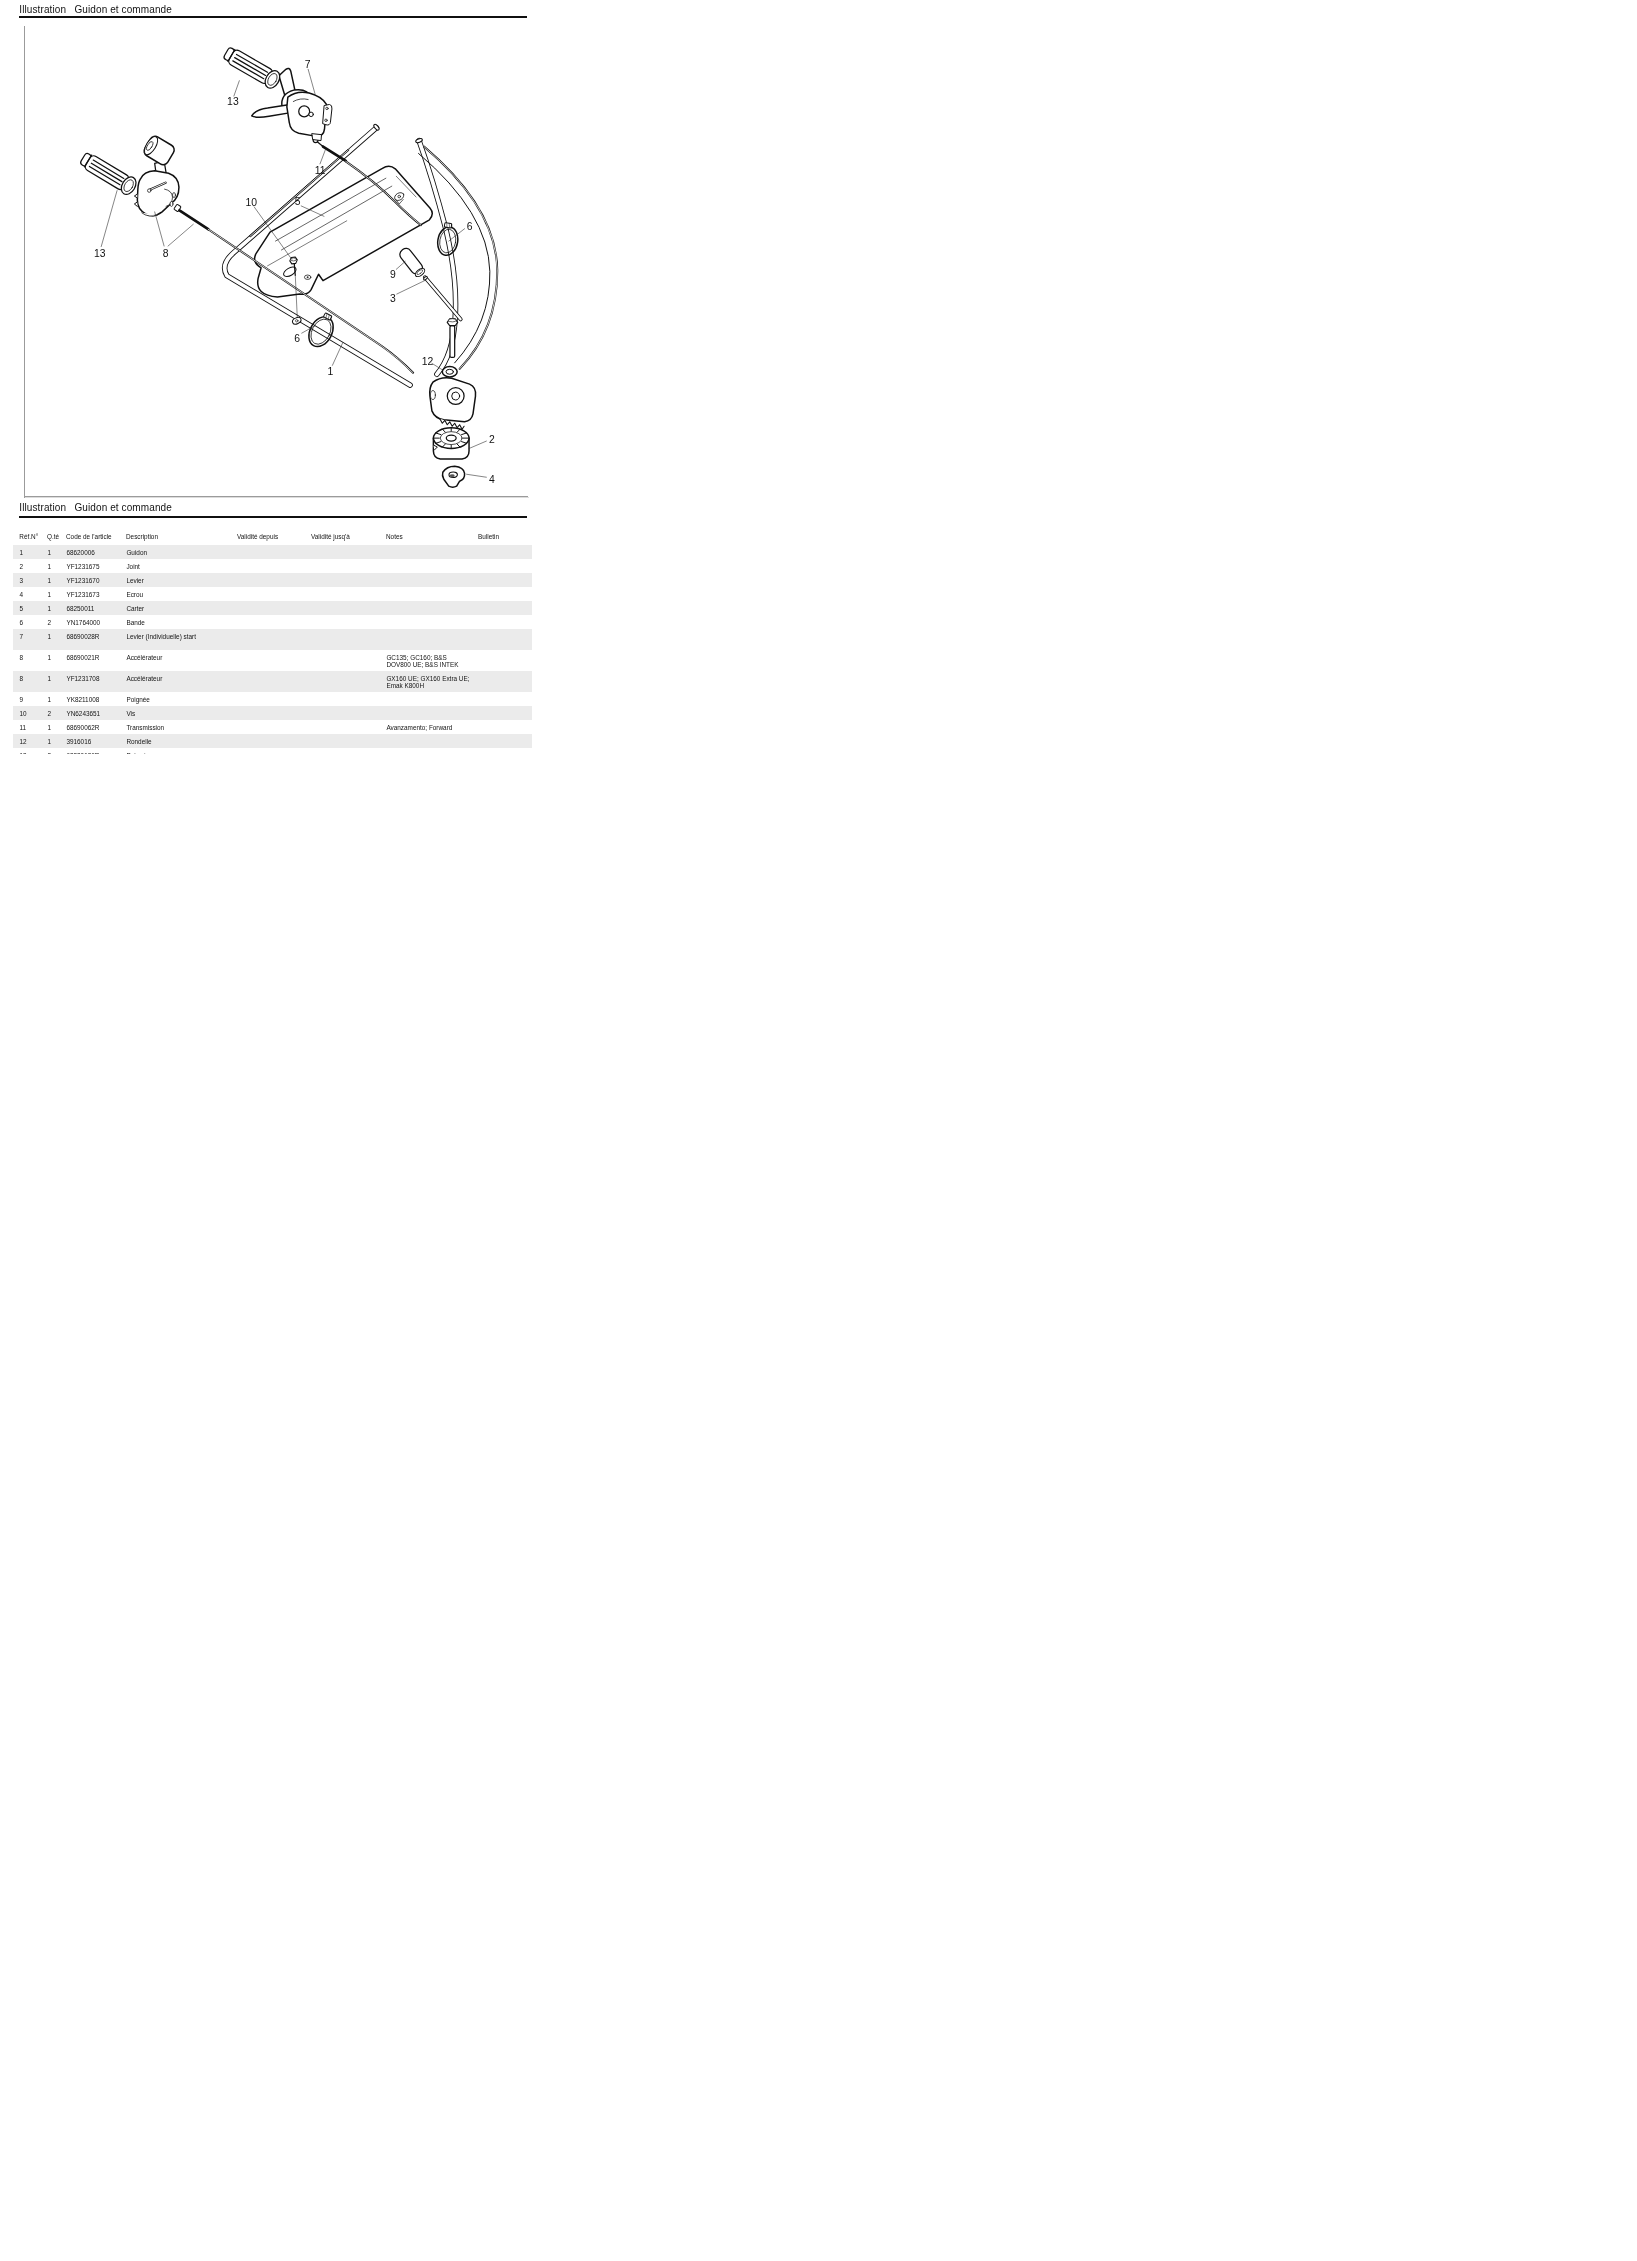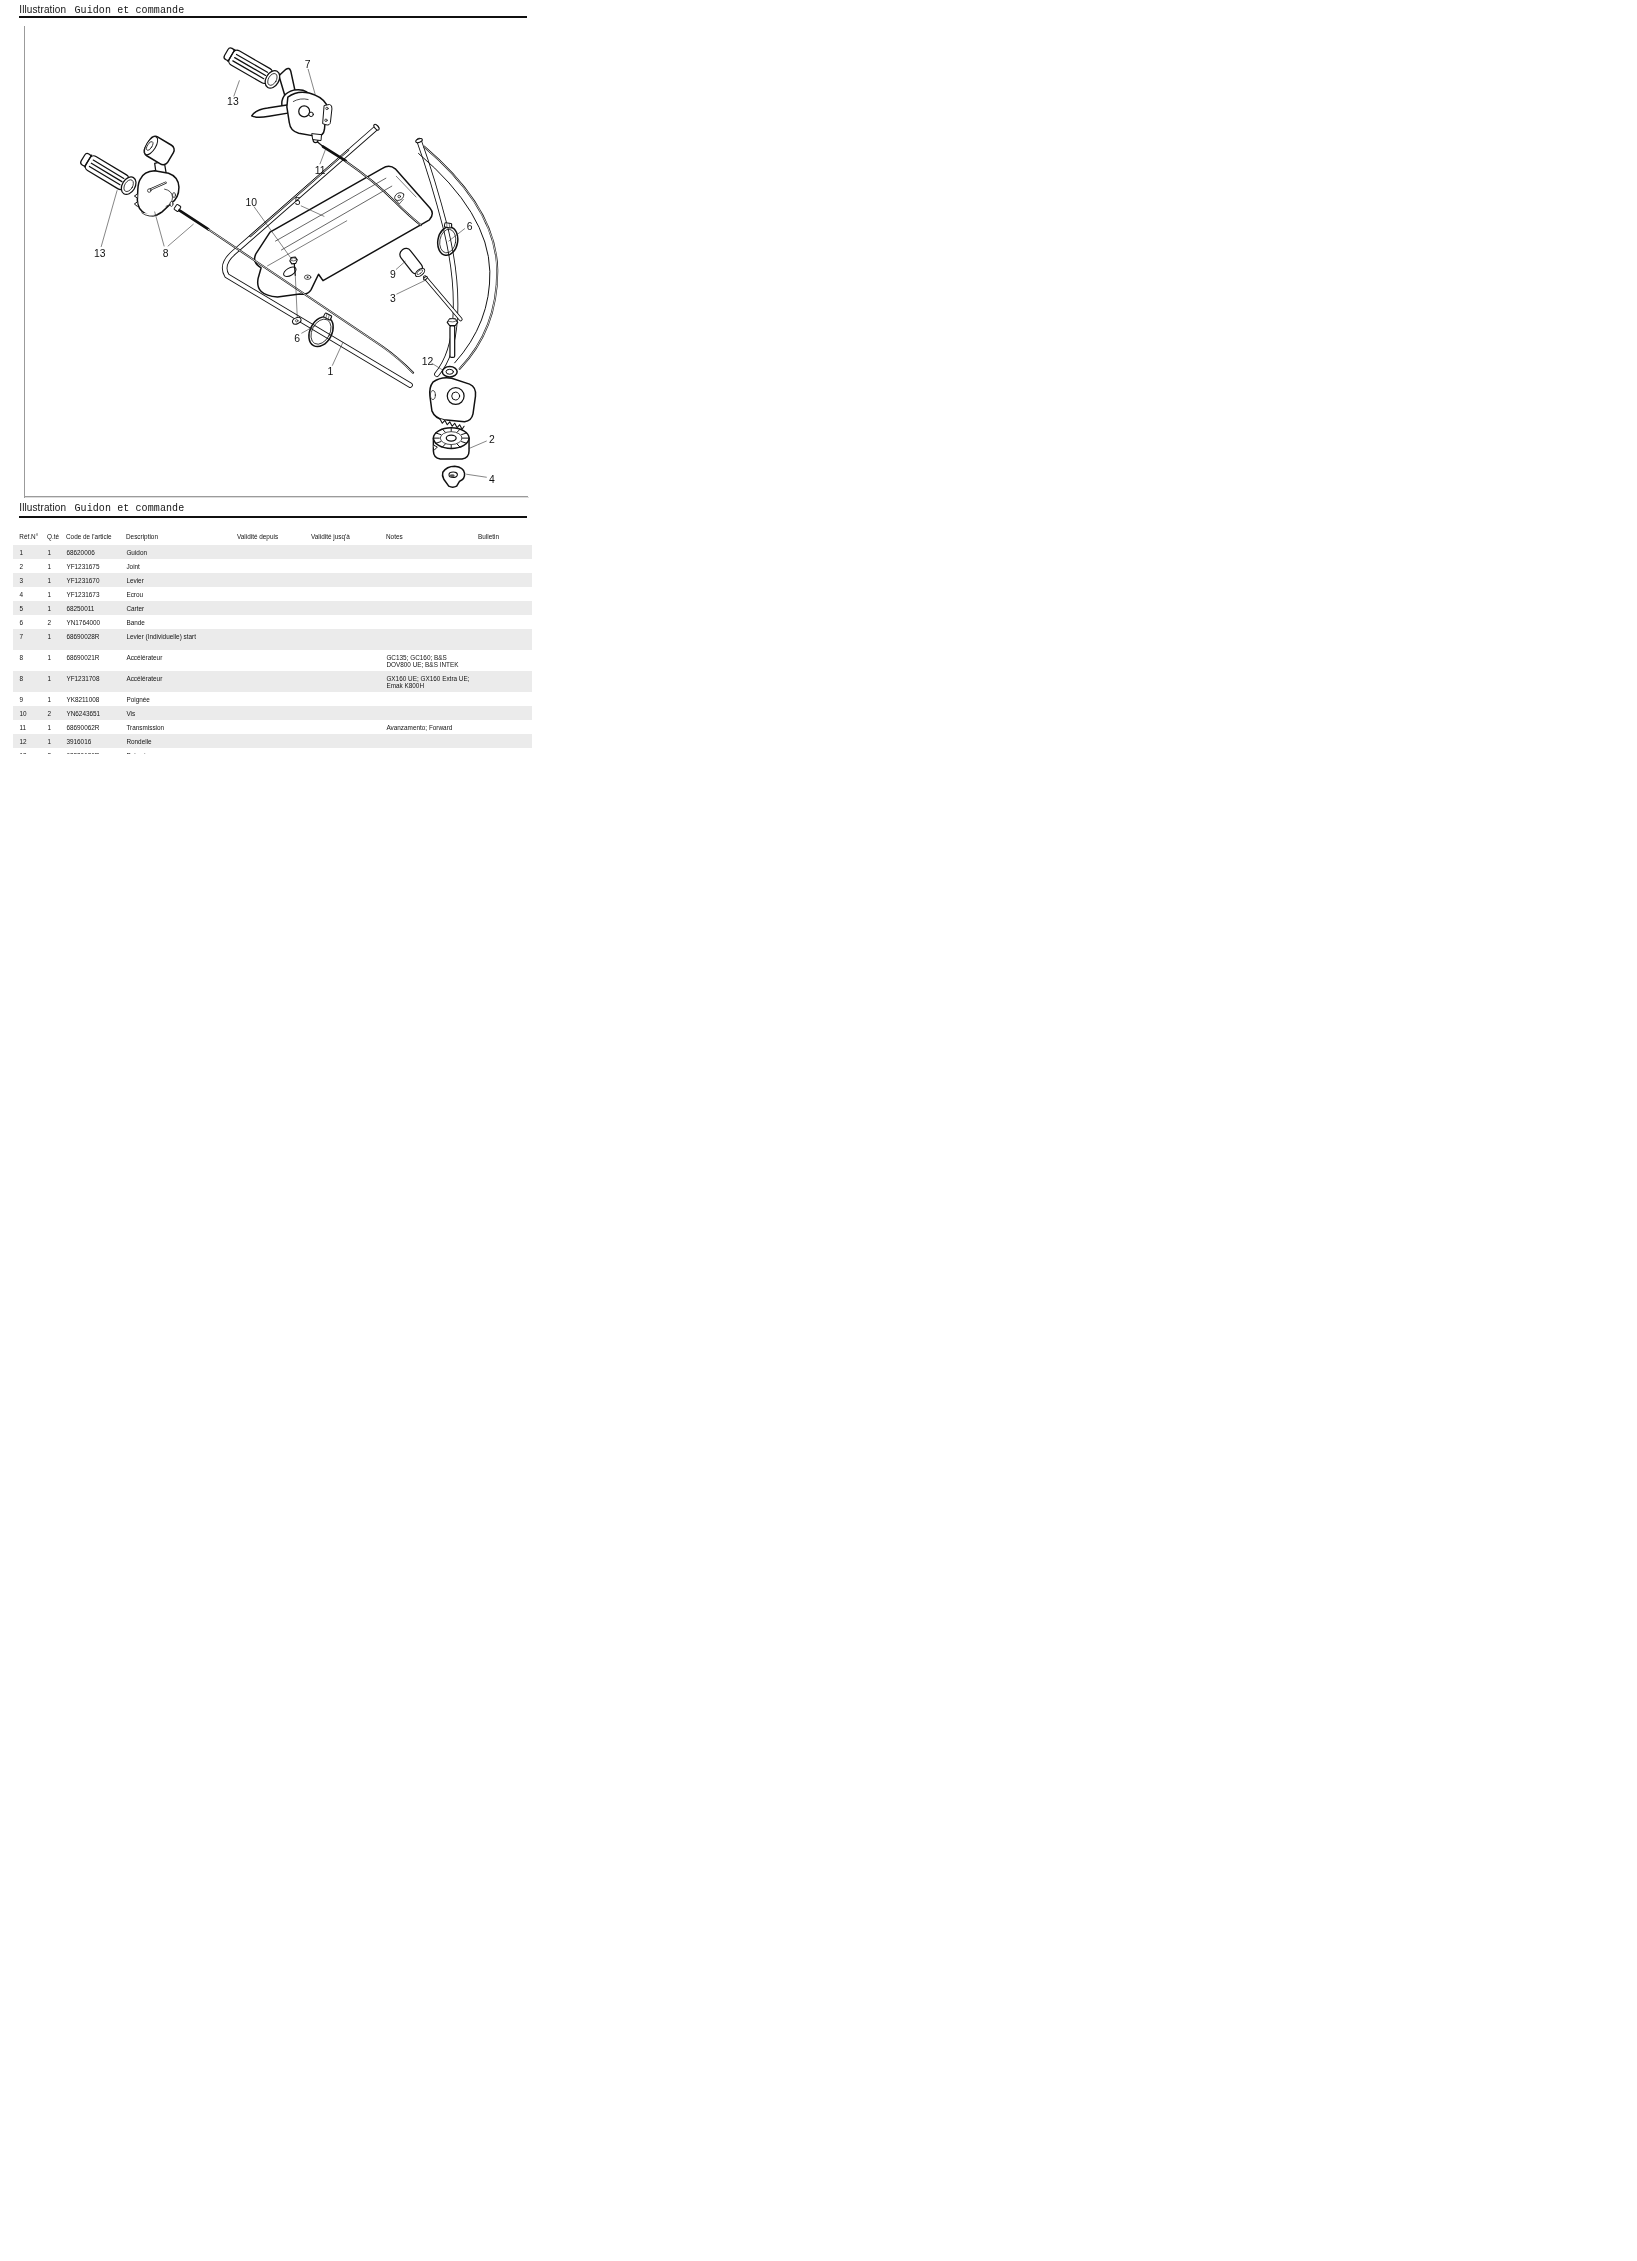--- a/index.html
+++ b/index.html
@@ -1,19 +1,19 @@
 <!DOCTYPE html>
 <html style="font-size:8px"><head>
 <meta charset="utf-8">
 <style>
   html,body{margin:0;padding:0;background:#fff;}
   body{width:546px;height:754px;position:relative;overflow:hidden;
        font-family:"Liberation Sans","DejaVu Sans",sans-serif;color:#141414;}
   .title{position:absolute;left:19.3px;font-size:10px;letter-spacing:0.1px;white-space:nowrap;}
-  .title .gap{margin-left:8.4px;font-family:Liberation Mono, monospace;}
+  .title .gap{margin-left:8.4px;}
   .rule{position:absolute;left:19.3px;width:508px;height:2px;background:#101010;}
   .figbox-left{position:absolute;left:24px;top:26px;width:1px;height:472px;background:#9b9b9b;}
   .figbox-bottom{position:absolute;left:24px;top:496px;width:504px;height:1px;background:#9b9b9b;}
   .figbox-shadow{position:absolute;left:25px;top:497px;width:504px;height:1px;background:#dcdcdc;}
   svg text.callout{font-family:"Liberation Sans","DejaVu Sans",sans-serif;font-size:21px;fill:#111;}
   .thead{position:absolute;top:533px;left:0;width:546px;font-size:6.4px;}
   .thead span{position:absolute;top:0;white-space:nowrap;}
   .h-ref{left:19.3px}.h-qty{left:47px}.h-code{left:66px}.h-desc{left:126px}
   .h-since{left:237px}.h-until{left:311px}.h-notes{left:386px}.h-bulletin{left:478px}
   .tbody{position:absolute;top:545px;left:13.4px;width:519px;}

